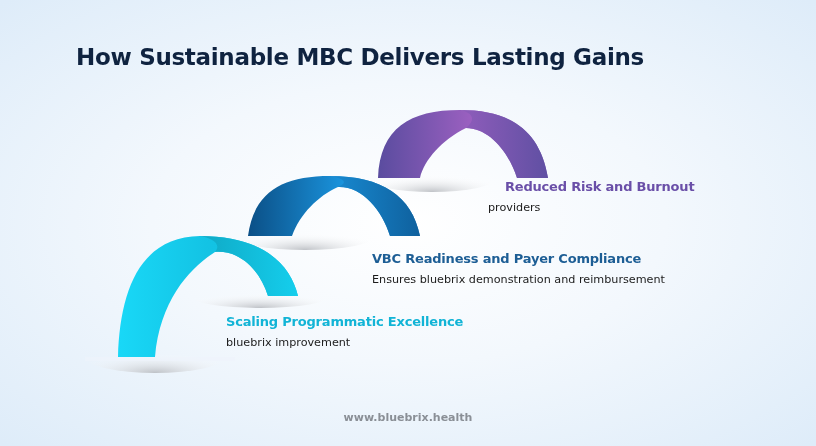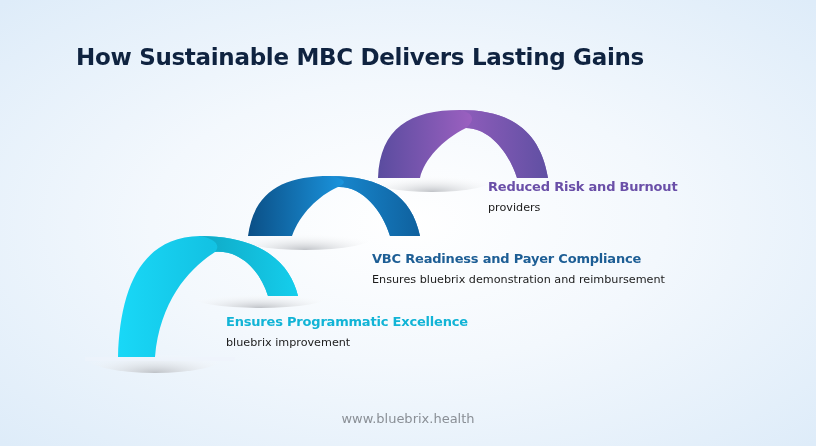--- a/index.html
+++ b/index.html
@@ -18,21 +18,21 @@
   .item .h {
     font-family: "DejaVu Sans", sans-serif; font-weight: bold; font-size: 13px;
     letter-spacing: -0.2px; margin-bottom: 6px;
   }
   .item .d {
     font-family: "DejaVu Sans", sans-serif; font-size: 11.2px; color: #1c1c1c;
     line-height: 16px;
   }
   .footer {
     position: absolute; left: 0; top: 411px; width: 816px; text-align: center;
-    font-family: "DejaVu Sans", sans-serif; font-size: 13px; color: #8a8f96;
+    font-family: "DejaVu Sans", sans-serif; font-size: 11px; color: #8a8f96; font-weight: bold;
   }
 </style>
 </head>
 <body>
 
 <div class="title">How Sustainable MBC Delivers Lasting Gains</div>
 
 <svg class="arches" width="816" height="446" viewBox="0 0 816 446">
   <defs>
     <linearGradient id="gCyan" x1="0" y1="0" x2="1" y2="0">
@@ -91,31 +91,31 @@
     <ellipse cx="155" cy="357" rx="70" ry="16" fill="url(#shadow)"></ellipse>
     <ellipse cx="260" cy="296" rx="70" ry="12" fill="url(#shadow)"></ellipse>
     <path d="M118,357 C120,290 140,237 200,236 C260,236 290,262 298,296 L268,296 C260,270 240,250 215,252 C190,268 160,300 155,357 Z" fill="url(#gCyan)"></path>
     <path d="M215,252 C240,250 260,270 268,296 L298,296 C290,262 260,236 200,236 C212,238 222,244 215,252 Z" fill="url(#gCyanR)" opacity="0.9"></path>
   </g>
 
   <rect x="85" y="357" width="150" height="4" fill="#eef4fb" opacity="0.6"></rect>
 </svg>
 
 <div class="item" style="left:226px; top:314px; width:300px;">
-  <div class="h" style="color:#12b4d6;">Ensures Programmatic Excellence</div>
+  <div class="h" style="color:#12b4d6;">Scaling Programmatic Excellence</div>
   <div class="d">
     <div>bluebrix improvement</div>
   </div>
 </div>
 
 <div class="item" style="left:372px; top:251px; width:360px;">
   <div class="h" style="color:#1d5e95;">VBC Readiness and Payer Compliance</div>
   <div class="d">Ensures bluebrix demonstration and reimbursement</div>
 </div>
 
 <div class="item" style="left:488px; top:179px; width:280px;">
-  <div class="h" style="color:#6a4fa8;">Reduced Risk and Burnout</div>
+  <div class="h" style="color:#6a4fa8;margin-left:17px;">Reduced Risk and Burnout</div>
   <div class="d">
     <div>providers</div>
   </div>
 </div>
 
 <div class="footer">www.bluebrix.health</div>
 
 </body></html>

